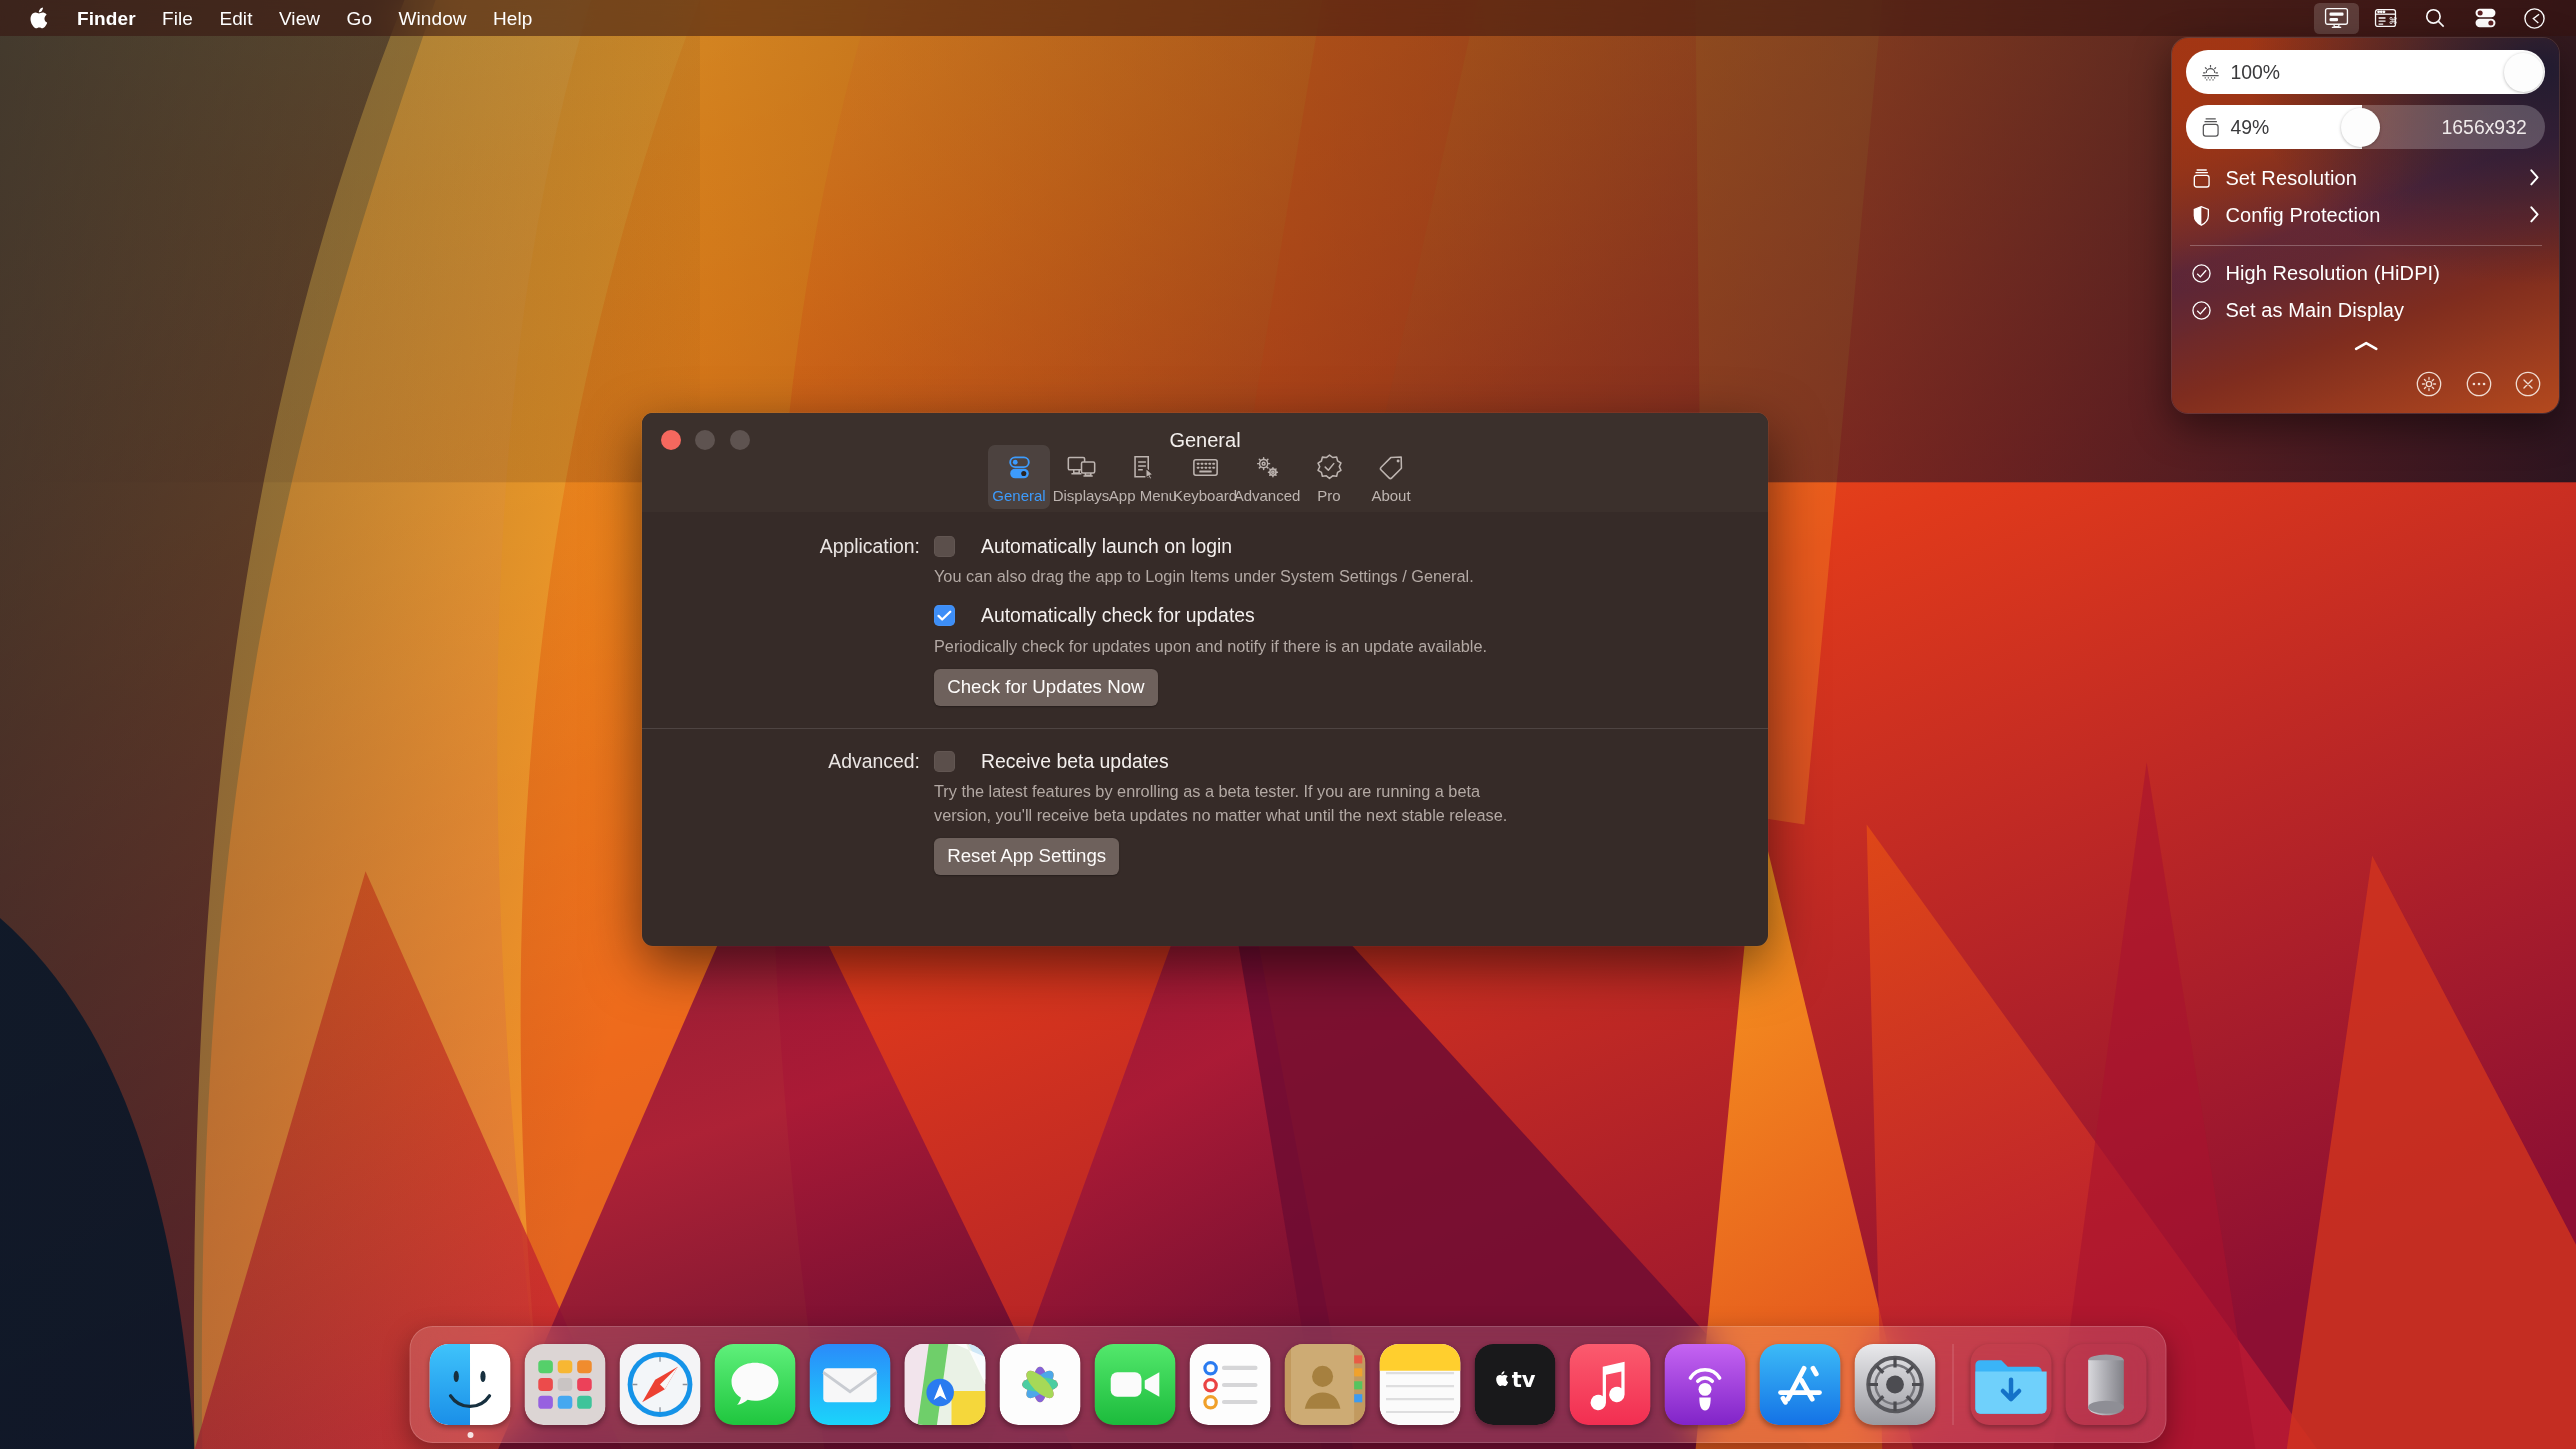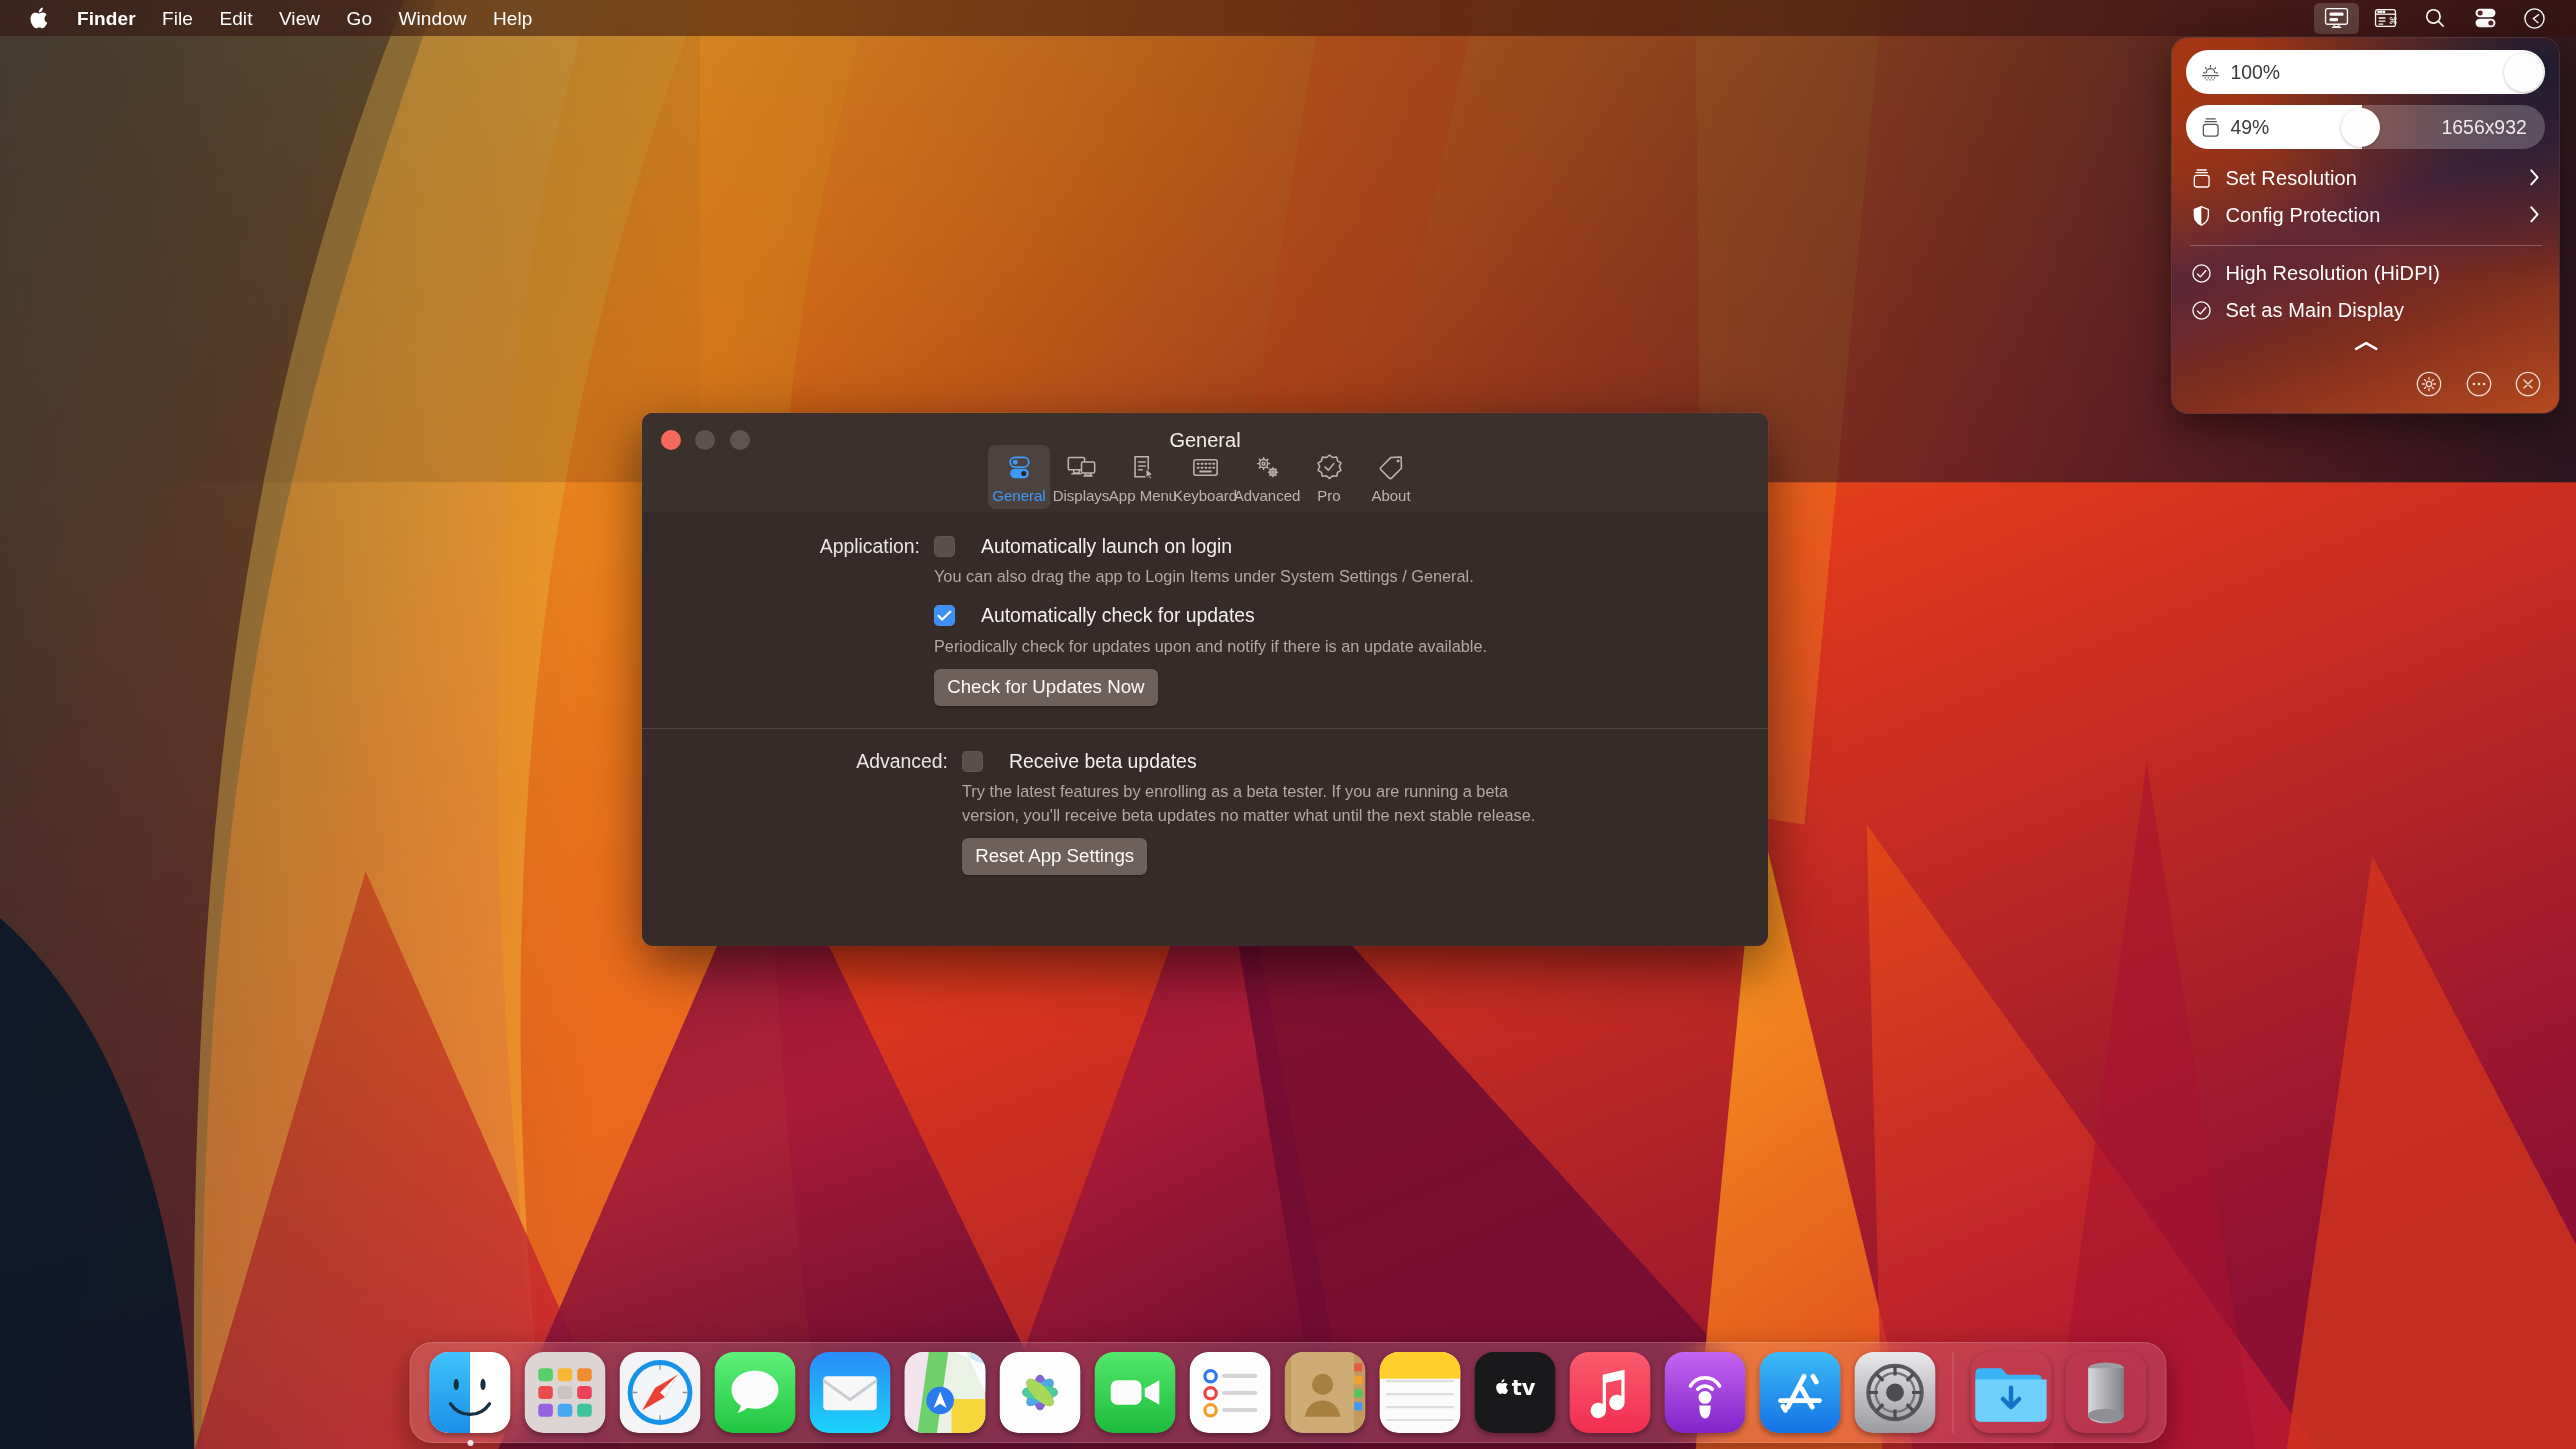--- a/index.html
+++ b/index.html
@@ -137,21 +137,21 @@
   .btn{
     display:inline-block; background:#6e615c; color:#fdfbfa; font-size:18.7px;
     padding:7px 13.2px 7.8px 13.2px; border-radius:6.2px; border:none;
     box-shadow:0 0.8px 1.6px rgba(0,0,0,0.3);
   }
   #sec-divider{ height:0.8px; background:rgba(255,255,255,0.12); margin:0; }
 
   
   #dock{
     position:absolute; left:50%; transform:translateX(-50%); bottom:7px;
-    height:101px; border-radius:23px; z-index:40;
+    height:117px; border-radius:23px; z-index:40;
     background:rgba(255,255,255,0.14);
     backdrop-filter:blur(20px); -webkit-backdrop-filter:blur(20px);
     border:0.8px solid rgba(255,255,255,0.16);
     display:flex; align-items:center; padding:0 12.4px; gap:0px;
     box-shadow:0 9.3px 26.4px rgba(0,0,0,0.35);
   }
   .dock-item{ position:relative; width:95px; display:flex; flex-direction:column;
      align-items:center; justify-content:center; }
   .dock-ico{ width:81px; height:81px; border-radius:18.7px; overflow:hidden; display:block;
      box-shadow:0 2.3px 5.4px rgba(0,0,0,0.3); }
@@ -531,21 +531,21 @@
           </div>
           <div class="help" style="margin-top:7.8px;">Periodically check for updates upon and notify if there is an update available.</div>
 
           <button class="btn" style="margin-top:11px;">Check for Updates Now</button>
         </div>
       </div>
     </div>
 
     <div id="sec-divider" style="margin-top:22px;"></div>
 
-    <div class="section" style="padding-top:21px;padding-left:28px;">
+    <div class="section" style="padding-top:21px;">
       <div class="row">
         <div class="row-label">Advanced:</div>
         <div class="ctl-col" style="max-width:576px;">
           <div class="cbx-line">
             <div class="cbx"></div>
             <div class="cbx-label">Receive beta updates</div>
           </div>
           <div class="help" style="margin-top:7.8px;">Try the latest features by enrolling as a beta tester. If you are running a beta version, you'll receive beta updates no matter what until the next stable release.</div>
           <button class="btn" style="margin-top:11px;">Reset App Settings</button>
         </div>

